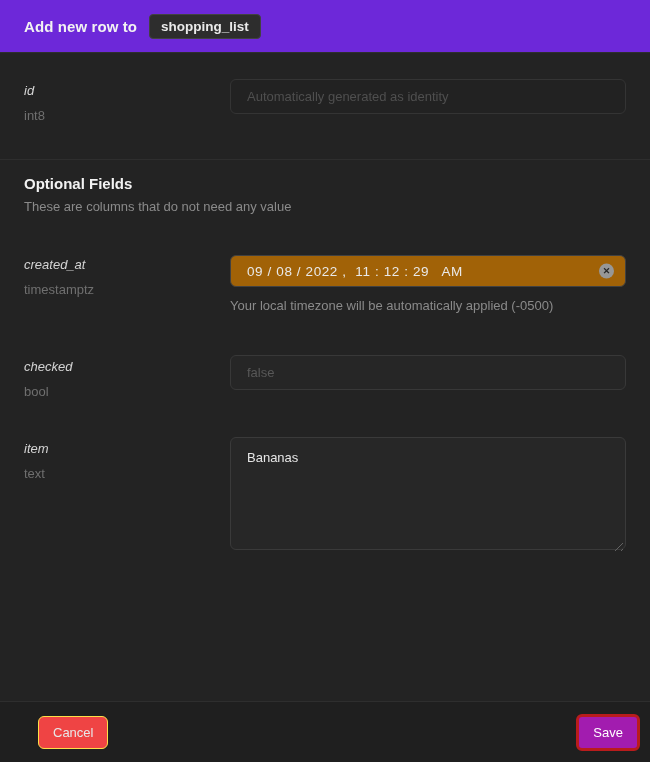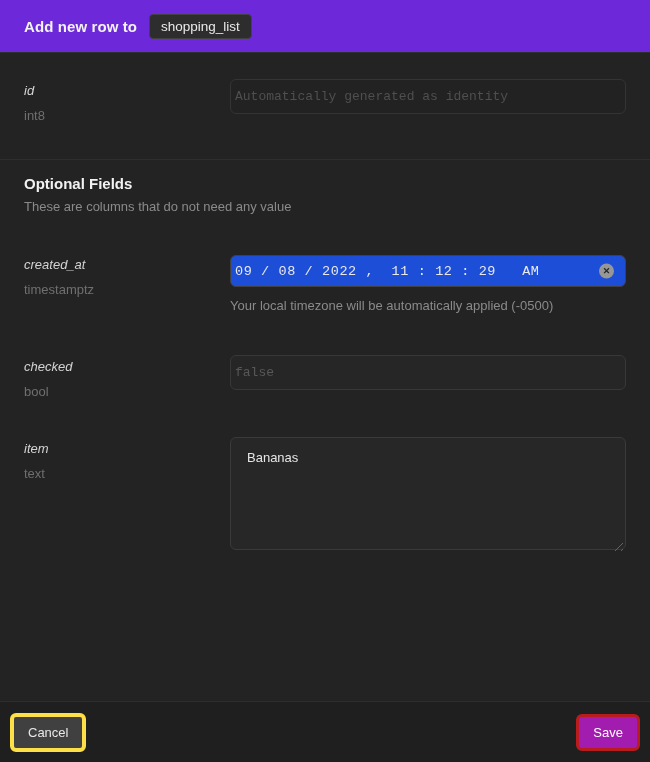--- a/index.html
+++ b/index.html
@@ -19,60 +19,60 @@
     border-bottom:1px solid #2e2e2e;
     display:flex; align-items:center; gap:12px;
     padding:0 24px;
   }
   .header-title { font-size:15px; font-weight:bold; color:#f2f2f2; letter-spacing:.1px; }
   .table-badge {
     background:#2d2d2d;
     border:1px solid #424242;
     border-radius:4px;
     padding:4px 11px;
-    font-size:13.5px; font-weight:normal;
+    font-size:13.5px; font-weight:bold;
     color:#eaeaea;
     text-align:center;
   }
 
   
   .content { flex:1 1 auto; overflow:hidden; }
 
   .field-row { display:flex; padding:0 24px; }
   .label-col { width:206px; flex-shrink:0; padding-top:4px; }
   .label-name { font-size:13px; color:#d4d4d4; line-height:16px;font-style:italic; }
   .label-type { font-size:13px; color:#6f6f6f; line-height:16px; margin-top:9px; }
   .input-col { flex:1 1 auto; min-width:0; }
 
   .text-input {
     width:100%; height:35px;
     background:#222222;
     border:1px solid #343434;
     border-radius:6px;
-    padding:0 4px;
-    font-family:Liberation Mono, monospace; font-size:13px;
+    padding:0 16px;
+    font-family:Liberation Sans, sans-serif; font-size:13px;
     color:#e6e6e6;
     outline:none;
   }
   .text-input::placeholder { color:#4f4f4f; }
 
   #row-id { margin-top:26px; }
 
   .divider { height:1px; background:#2e2e2e; margin-top:35px; }
 
   .section-head { padding:0 24px; margin-top:14px; }
   .section-title { font-size:15px; font-weight:bold; color:#f2f2f2; line-height:19px; }
   .section-subtitle { font-size:13px; color:#8a8a8a; margin-top:6px; line-height:16px; }
 
   #row-created { margin-top:40px; }
   #row-created .label-col { padding-top:2px; }
   .date-wrap { position:relative; }
   .date-input {
     height:32px;
-    background:#1d4ed8;
+    background:#a16207;
     border:1px solid #414141;
     color:#e9e9e9;
     font-size:13.5px;
     letter-spacing:.6px;
     padding-right:40px;
   }
   .clear-icon {
     position:absolute; right:12px; top:50%;
     transform:translateY(-50%);
     width:15px; height:15px; border-radius:50%;
@@ -117,23 +117,24 @@
     display:flex; align-items:center; justify-content:space-between;
     padding:0 10px;
   }
   .btn {
     font-family:inherit; font-size:13px;
     border-radius:6px;
     padding:8px 14px;
     cursor:pointer; line-height:15px;
   }
   .btn-cancel {
-    background:#404040;
-    border:4px solid #fde047;
+    background:#ef4444;
+    border:1px solid #fde047;
     color:#e8e8e8;
+    margin-left:28px;
   }
   .btn-save {
     background:#a21caf;
     border:3px solid #b91c1c;
     color:#ffffff;
   }
 </style>
 </head>
 <body>
 

